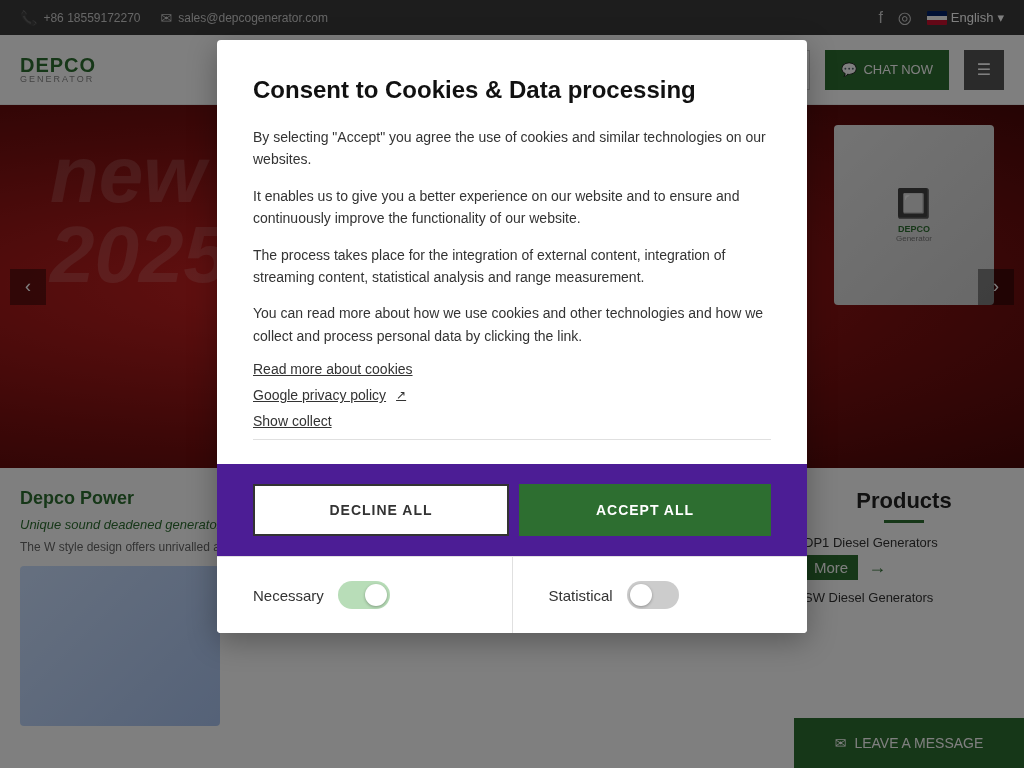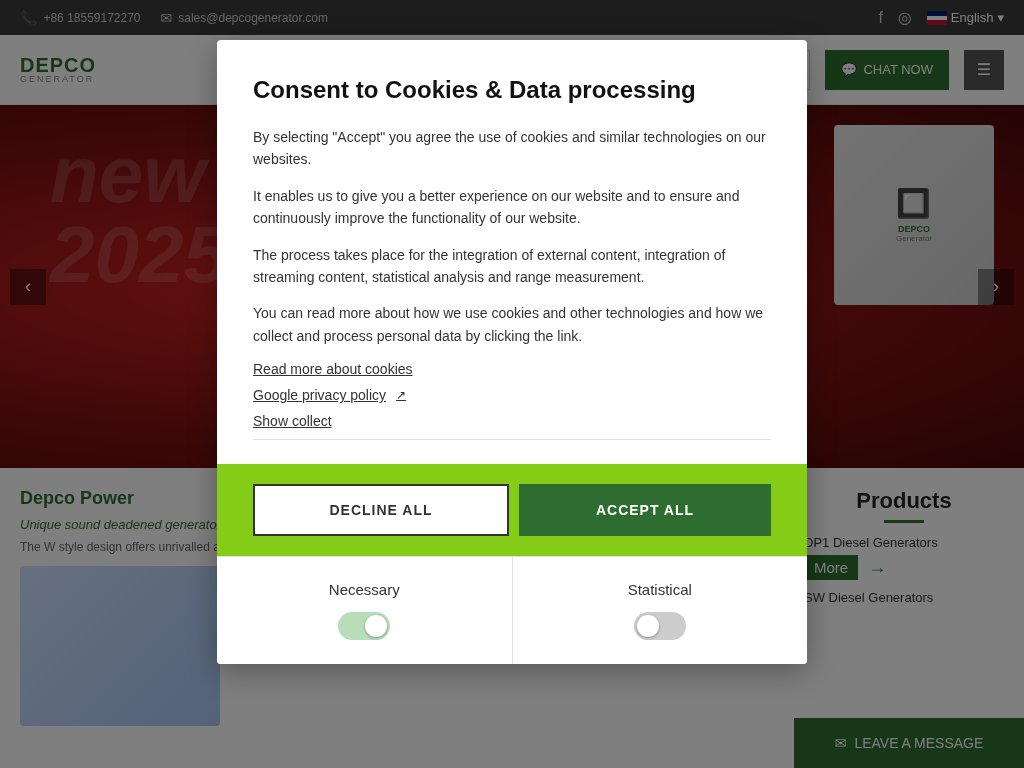--- a/index.html
+++ b/index.html
@@ -186,21 +186,21 @@
     }
     .modal-link-ext { display: flex; align-items: center; gap: 10px; }
     .ext-icon { font-size: 12px; }
     .modal-divider { border: none; border-top: 1px solid #e0e0e0; margin: 10px 0 0; }
 
     
     .modal-buttons {
       display: flex;
       gap: 0;
       padding: 20px 36px;
-      background: #84cc16;
+      background: #4c1d95;
     }
     .btn-decline {
       flex: 1;
       padding: 16px;
       border: 2px solid #333;
       background: #fff;
       font-size: 14px;
       font-weight: bold;
       letter-spacing: 1px;
       cursor: pointer;
@@ -222,21 +222,21 @@
     
     .toggles-area {
       display: flex;
       border-top: 1px solid #e0e0e0;
       background: #fff;
     }
     .toggle-section {
       flex: 1;
       padding: 24px 36px;
       display: flex;
-      flex-direction: column;
+      flex-direction: row;
       align-items: center;
       gap: 14px;
       border-right: 1px solid #e0e0e0;
     }
     .toggle-section:last-child { border-right: none; }
     .toggle-label {
       font-size: 15px;
       color: #333;
     }
     .toggle {

